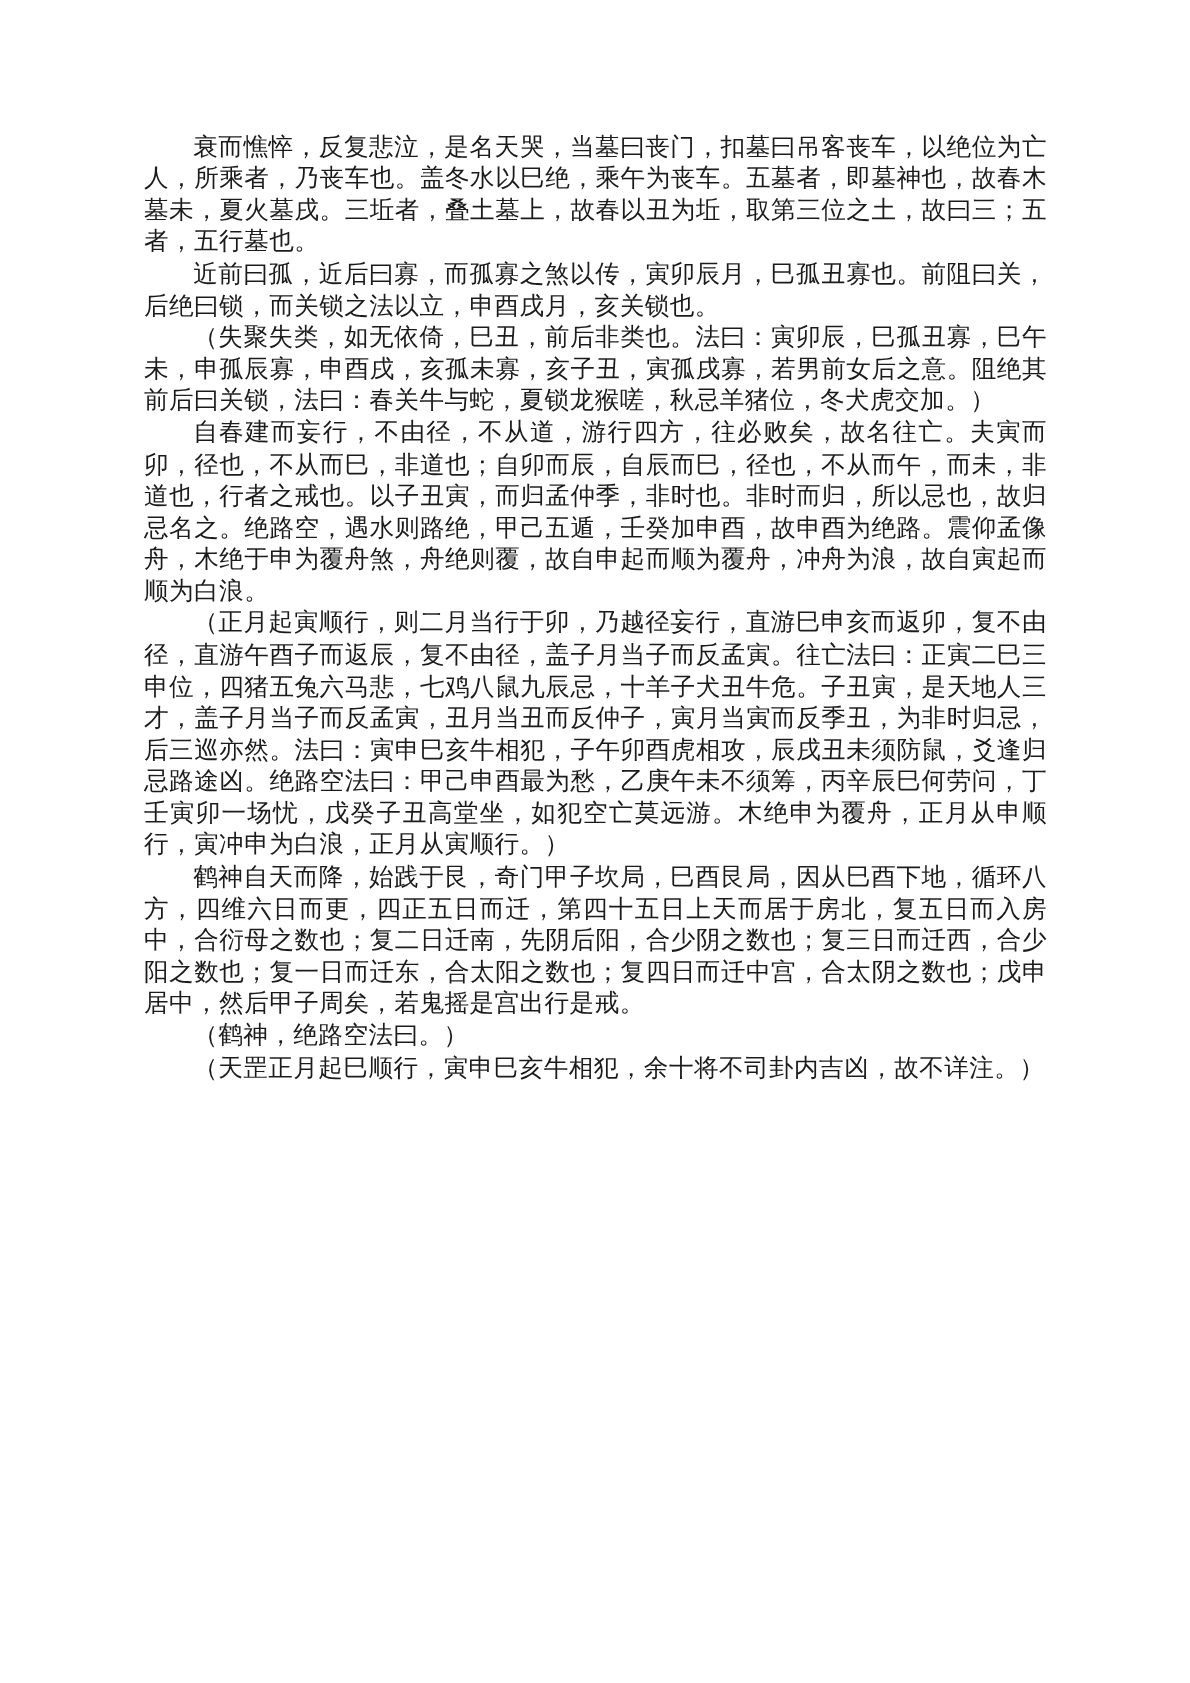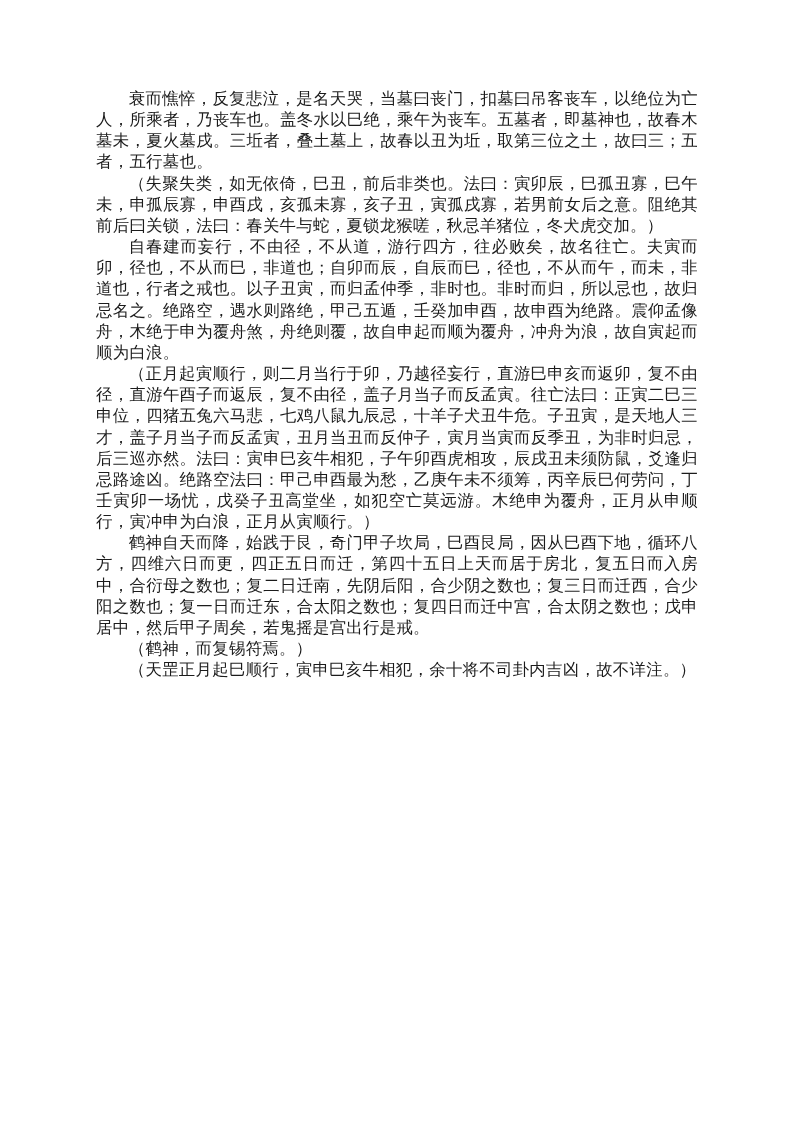--- a/index.html
+++ b/index.html
@@ -15,38 +15,39 @@
     background: #ffffff;
     box-sizing: border-box;
     padding: 88px 95px 40px 96px;
     overflow: hidden;
   }
   .text-block {
     width: 602px;
   }
   p.para {
     margin: 0;
-    font-family: Liberation Sans, sans-serif;
+    font-family: Liberation Mono, monospace;
     font-size: 16.4px;
     line-height: 21.15px;
     color: #1b1b1b;
     text-align: justify;
     text-justify: inter-character;
     text-align-last: left;
     text-indent: 2em;
     word-break: break-all;
     letter-spacing: 0.3px;
   }
 </style>
 </head>
 <body>
 
 <div class="page">
   <div class="text-block">
     <p class="para">衰而憔悴，反复悲泣，是名天哭，当墓曰丧门，扣墓曰吊客丧车，以绝位为亡人，所乘者，乃丧车也。盖冬水以巳绝，乘午为丧车。五墓者，即墓神也，故春木墓未，夏火墓戌。三坵者，叠土墓上，故春以丑为坵，取第三位之土，故曰三；五者，五行墓也。</p>
+    <p class="para">近前曰孤，近后曰寡，而孤寡之煞以传，寅卯辰月，巳孤丑寡也。前阻曰关，后绝曰锁，而关锁之法以立，申酉戌月，亥关锁也。</p>
     <p class="para">（失聚失类，如无依倚，巳丑，前后非类也。法曰：寅卯辰，巳孤丑寡，巳午未，申孤辰寡，申酉戌，亥孤未寡，亥子丑，寅孤戌寡，若男前女后之意。阻绝其前后曰关锁，法曰：春关牛与蛇，夏锁龙猴嗟，秋忌羊猪位，冬犬虎交加。）</p>
     <p class="para">自春建而妄行，不由径，不从道，游行四方，往必败矣，故名往亡。夫寅而卯，径也，不从而巳，非道也；自卯而辰，自辰而巳，径也，不从而午，而未，非道也，行者之戒也。以子丑寅，而归孟仲季，非时也。非时而归，所以忌也，故归忌名之。绝路空，遇水则路绝，甲己五遁，壬癸加申酉，故申酉为绝路。震仰孟像舟，木绝于申为覆舟煞，舟绝则覆，故自申起而顺为覆舟，冲舟为浪，故自寅起而顺为白浪。</p>
     <p class="para">（正月起寅顺行，则二月当行于卯，乃越径妄行，直游巳申亥而返卯，复不由径，直游午酉子而返辰，复不由径，盖子月当子而反孟寅。往亡法曰：正寅二巳三申位，四猪五兔六马悲，七鸡八鼠九辰忌，十羊子犬丑牛危。子丑寅，是天地人三才，盖子月当子而反孟寅，丑月当丑而反仲子，寅月当寅而反季丑，为非时归忌，后三巡亦然。法曰：寅申巳亥牛相犯，子午卯酉虎相攻，辰戌丑未须防鼠，爻逢归忌路途凶。绝路空法曰：甲己申酉最为愁，乙庚午未不须筹，丙辛辰巳何劳问，丁壬寅卯一场忧，戊癸子丑高堂坐，如犯空亡莫远游。木绝申为覆舟，正月从申顺行，寅冲申为白浪，正月从寅顺行。）</p>
     <p class="para">鹤神自天而降，始践于艮，奇门甲子坎局，巳酉艮局，因从巳酉下地，循环八方，四维六日而更，四正五日而迁，第四十五日上天而居于房北，复五日而入房中，合衍母之数也；复二日迁南，先阴后阳，合少阴之数也；复三日而迁西，合少阳之数也；复一日而迁东，合太阳之数也；复四日而迁中宫，合太阴之数也；戊申居中，然后甲子周矣，若鬼摇是宫出行是戒。</p>
-    <p class="para">（鹤神，而复锡符焉。）</p>
+    <p class="para">（鹤神，绝路空法曰。）</p>
     <p class="para">（天罡正月起巳顺行，寅申巳亥牛相犯，余十将不司卦内吉凶，故不详注。）</p>
   </div>
 </div>
 
 </body></html>

